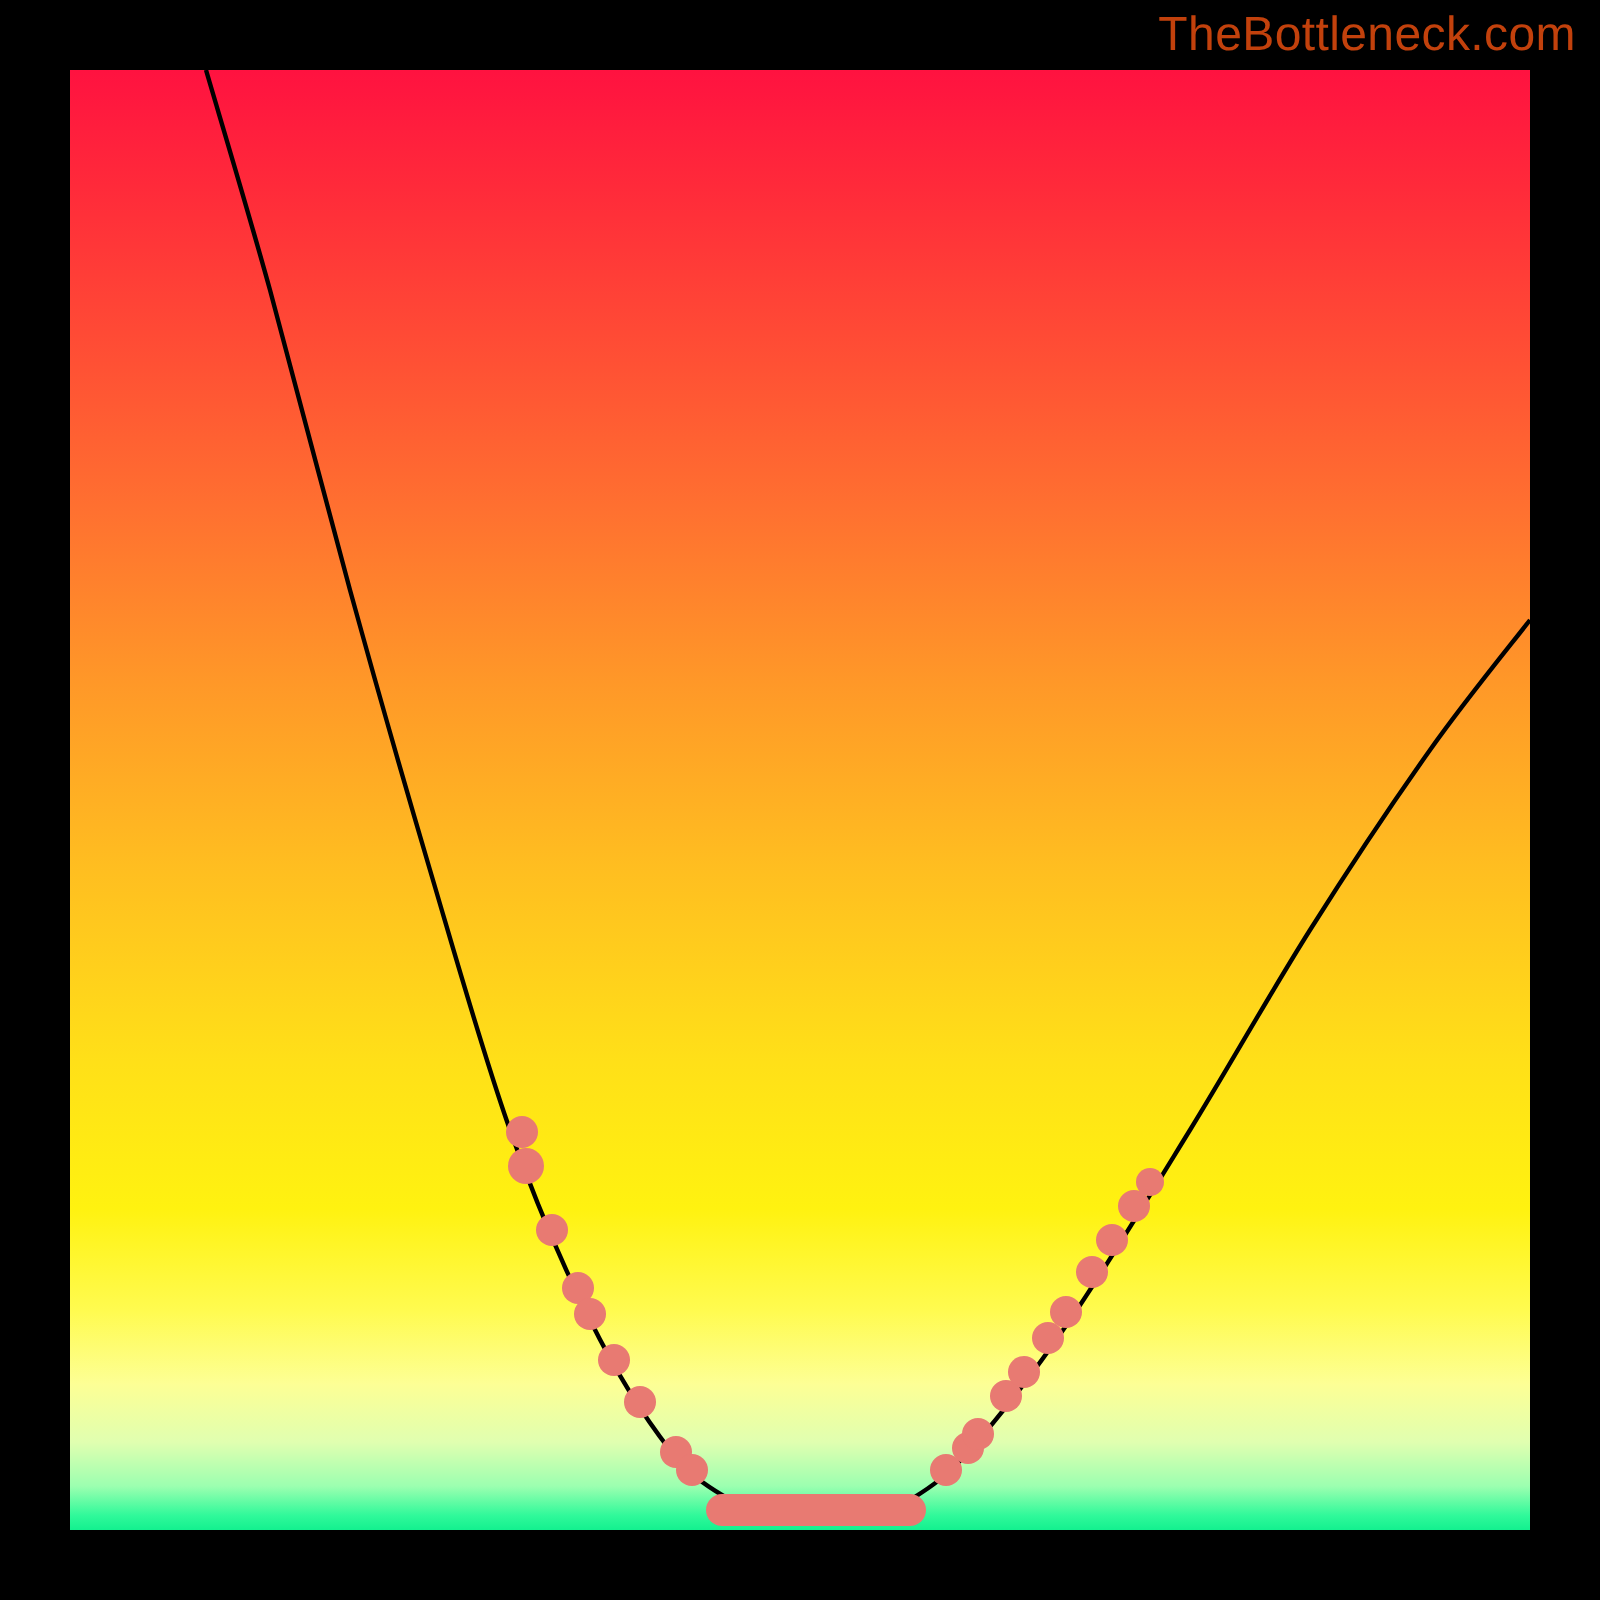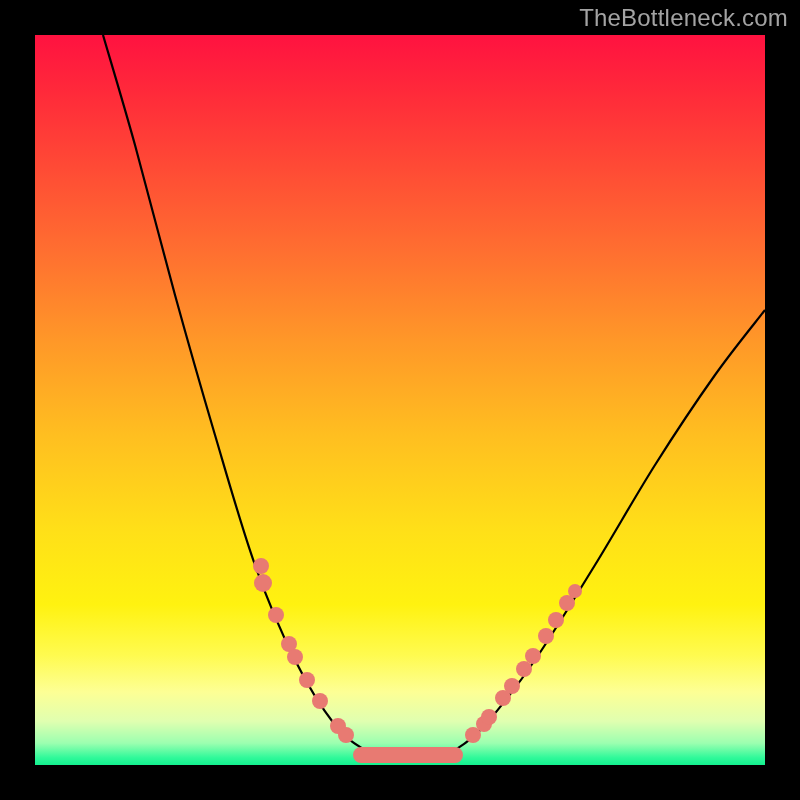--- a/index.html
+++ b/index.html
@@ -9,21 +9,21 @@
     width: 800px;
     height: 800px;
     background: #000;
   }
   .watermark {
     position: absolute;
     top: 4px;
     right: 12px;
     font-family: Arial, Helvetica, sans-serif;
     font-size: 24px;
-    color: #a3a3a3;
+    color: #c2410c;
     letter-spacing: 0.2px;
     z-index: 5;
   }
   .plot-area {
     position: absolute;
     left: 35px;
     top: 35px;
     width: 730px;
     height: 730px;
     overflow: hidden;

